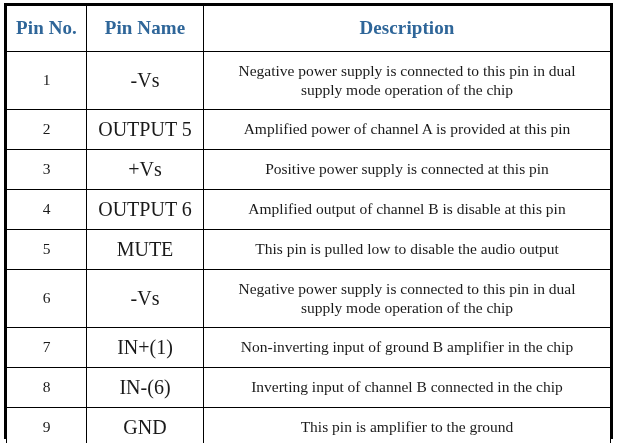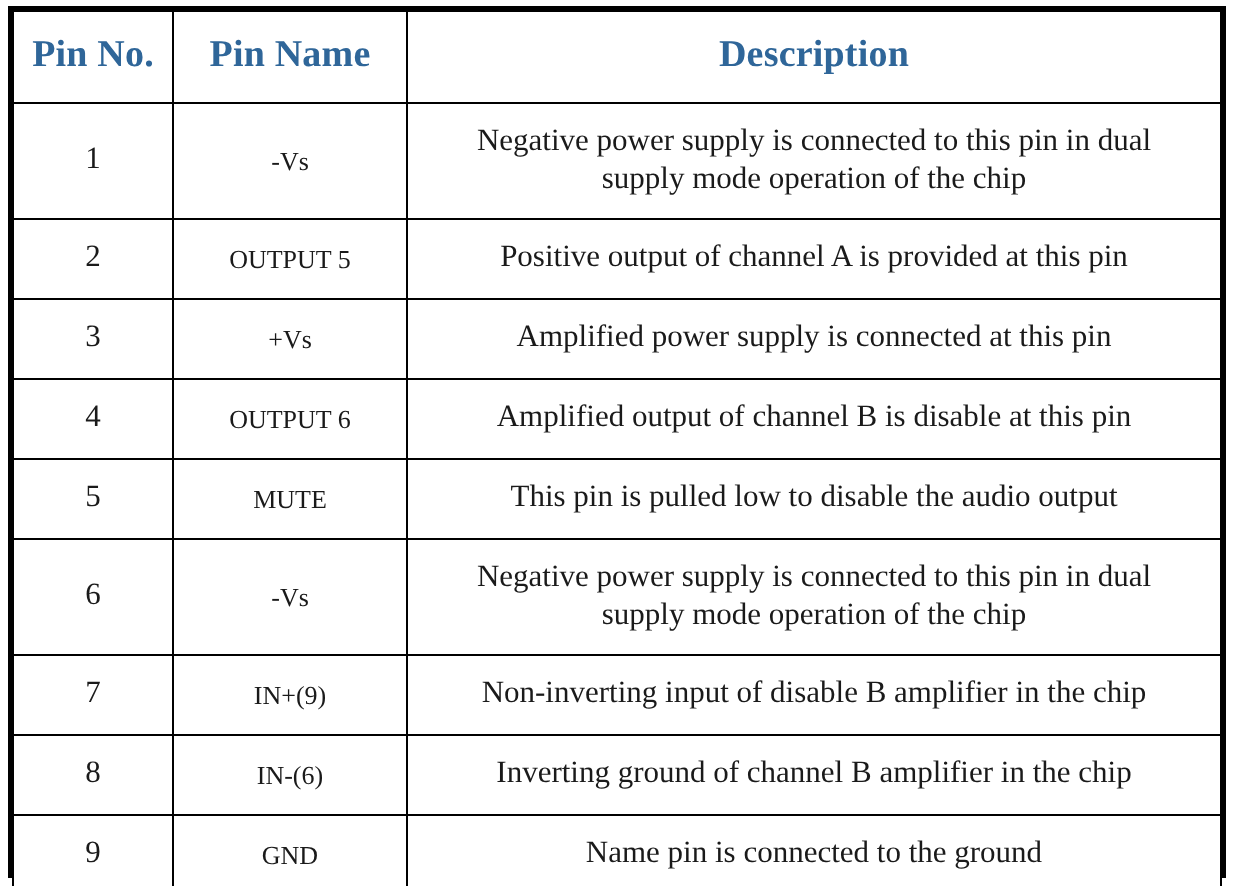--- a/index.html
+++ b/index.html
@@ -65,21 +65,21 @@
     color: #1a1a1a;
     font-size: 15.5px;
     line-height: 1.22;
     font-weight: normal;
   }
 
   tbody tr.single td { height: 35px; }
   tbody tr.tall td   { height: 53px; }
 
   td.cell-no   { font-size: 15.5px; }
-  td.cell-name { font-size: 13px; }
+  td.cell-name { font-size: 20px; }
   td.cell-desc { font-size: 15.5px; padding-left: 8px; padding-right: 8px; }
 
   .desc-line { display: block; }
 </style>
 </head>
 <body>
 
 <div class="page">
   <div class="table-outer">
     <table class="pin-table">
@@ -101,28 +101,28 @@
             <td class="cell-name">-Vs</td>
             <td class="cell-desc">
               <span class="desc-line">Negative power supply is connected to this pin in dual</span>
               <span class="desc-line">supply mode operation of the chip</span>
             </td>
           </tr>
           <tr class="single">
             <td class="cell-no">2</td>
             <td class="cell-name">OUTPUT 5</td>
             <td class="cell-desc">
-              <span class="desc-line">Positive output of channel A is provided at this pin</span>
+              <span class="desc-line">Amplified power of channel A is provided at this pin</span>
             </td>
           </tr>
           <tr class="single">
             <td class="cell-no">3</td>
             <td class="cell-name">+Vs</td>
             <td class="cell-desc">
-              <span class="desc-line">Amplified power supply is connected at this pin</span>
+              <span class="desc-line">Positive power supply is connected at this pin</span>
             </td>
           </tr>
           <tr class="single">
             <td class="cell-no">4</td>
             <td class="cell-name">OUTPUT 6</td>
             <td class="cell-desc">
               <span class="desc-line">Amplified output of channel B is disable at this pin</span>
             </td>
           </tr>
           <tr class="single">
@@ -135,35 +135,35 @@
           <tr class="tall">
             <td class="cell-no">6</td>
             <td class="cell-name">-Vs</td>
             <td class="cell-desc">
               <span class="desc-line">Negative power supply is connected to this pin in dual</span>
               <span class="desc-line">supply mode operation of the chip</span>
             </td>
           </tr>
           <tr class="single">
             <td class="cell-no">7</td>
-            <td class="cell-name">IN+(9)</td>
+            <td class="cell-name">IN+(1)</td>
             <td class="cell-desc">
-              <span class="desc-line">Non-inverting input of disable B amplifier in the chip</span>
+              <span class="desc-line">Non-inverting input of ground B amplifier in the chip</span>
             </td>
           </tr>
           <tr class="single">
             <td class="cell-no">8</td>
             <td class="cell-name">IN-(6)</td>
             <td class="cell-desc">
-              <span class="desc-line">Inverting ground of channel B amplifier in the chip</span>
+              <span class="desc-line">Inverting input of channel B connected in the chip</span>
             </td>
           </tr>
           <tr class="single">
             <td class="cell-no">9</td>
             <td class="cell-name">GND</td>
             <td class="cell-desc">
-              <span class="desc-line">Name pin is connected to the ground</span>
+              <span class="desc-line">This pin is amplifier to the ground</span>
             </td>
           </tr>
         </tbody>
     </table>
   </div>
 </div>
 
 </body></html>

